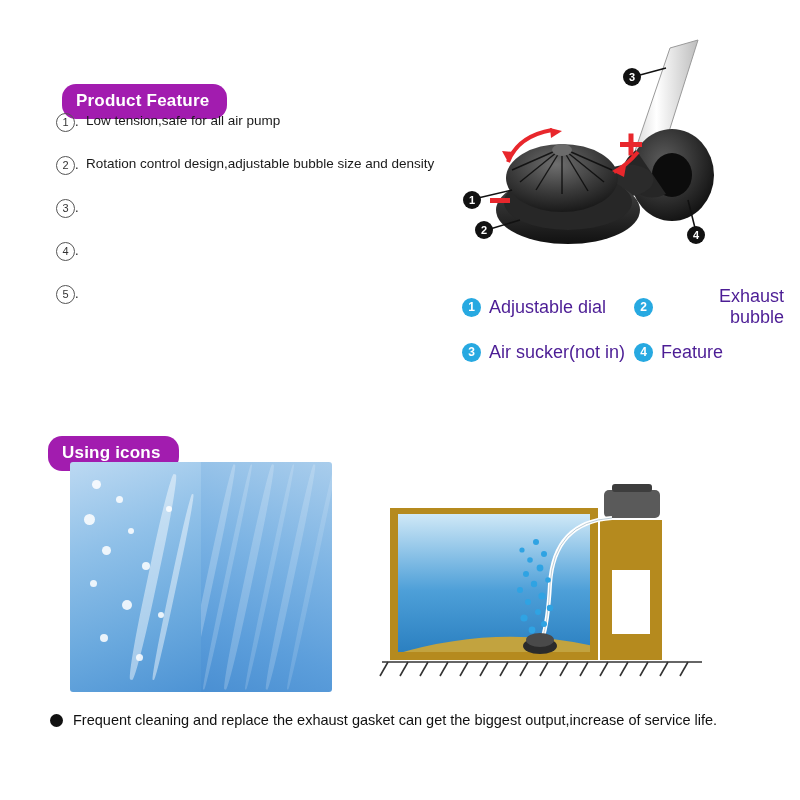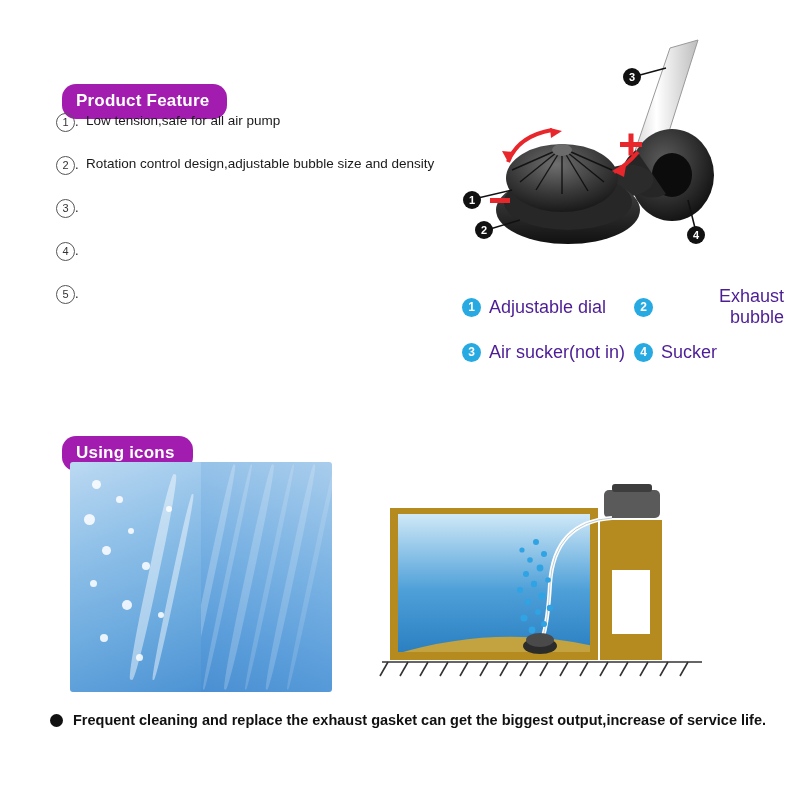--- a/index.html
+++ b/index.html
@@ -22,21 +22,21 @@
     background: #a21caf;
     color: #ffffff;
     font-size: 17px;
     font-weight: bold;
     padding: 7px 18px 8px 14px;
     border-radius: 14px 14px 14px 14px;
     letter-spacing: 0.2px;
     margin-top: 20px;
   }
   #feature-pill-wrap { position: absolute; left: 62px; top: 64px; }
-  #icons-pill-wrap   { position: absolute; left: 62px; top: 416px; }
+  #icons-pill-wrap   { position: absolute; left: 48px; top: 416px; }
 
   
   #feature-list {
     position: absolute;
     left: 56px;
     top: 112px;
     width: 400px;
   }
   .feature-row {
     display: flex;
@@ -170,21 +170,21 @@
   #bottom-bullet {
     width: 13px;
     height: 13px;
     border-radius: 50%;
     background: #111;
     flex: 0 0 13px;
     margin-right: 10px;
   }
   #bottom-note-text {
     font-size: 14.5px;
-    font-weight: bold;
+    font-weight: normal;
     color: #111;
   }
 </style>
 </head>
 <body>
 
 <div id="feature-pill-wrap">
   <span class="pill">Product Feature</span>
 </div>
 
@@ -327,21 +327,21 @@
       <span class="legend-label">Exhaust bubble</span>
     </div>
   </div>
   <div class="legend-row">
     <div class="legend-item">
       <span class="badge">3</span>
       <span class="legend-label">Air sucker(not in)</span>
     </div>
     <div class="legend-item second">
       <span class="badge">4</span>
-      <span class="legend-label">Sucker</span>
+      <span class="legend-label">Feature</span>
     </div>
   </div>
 </div>
 
 <div id="icons-pill-wrap">
   <span class="pill">Using icons</span>
 </div>
 
 <div id="photos">
   <div class="photo photo-a">

